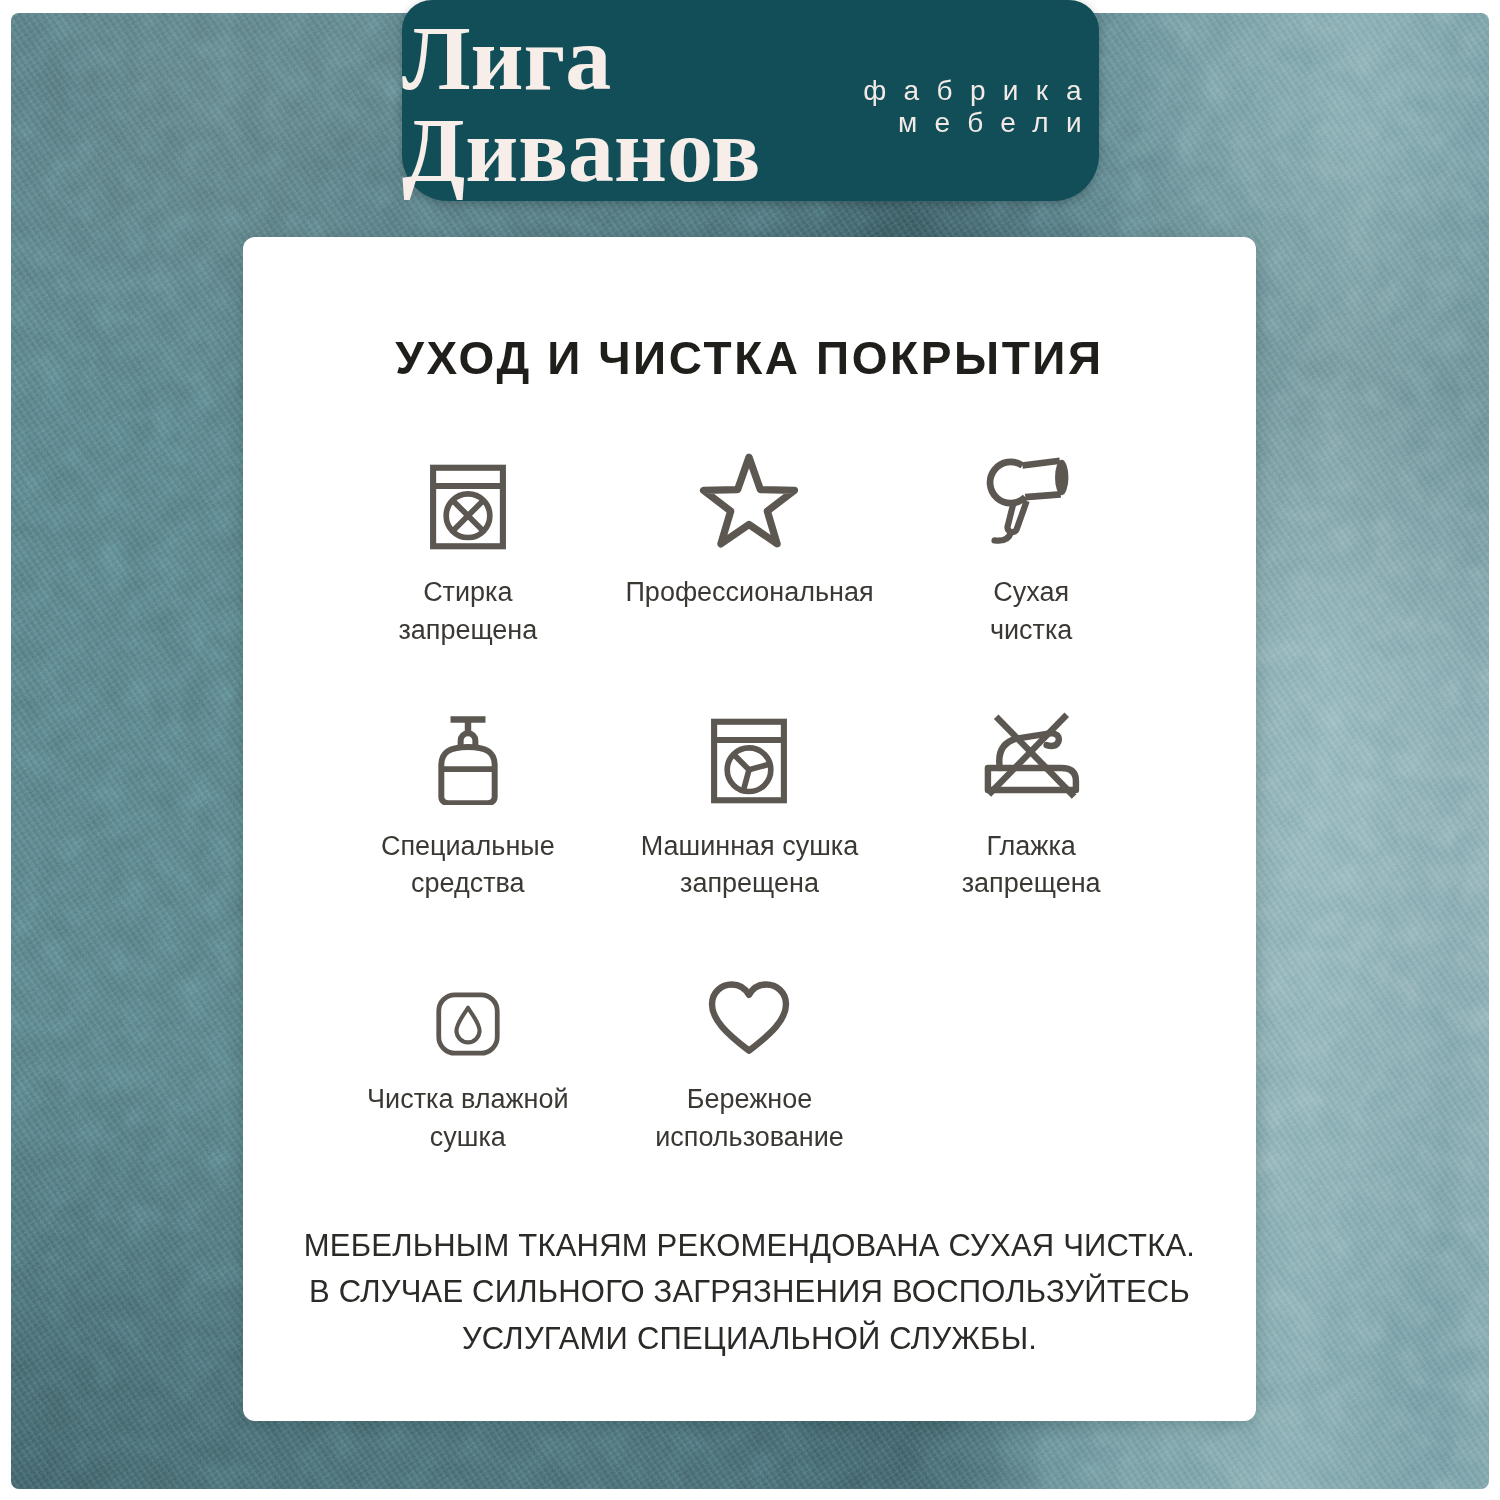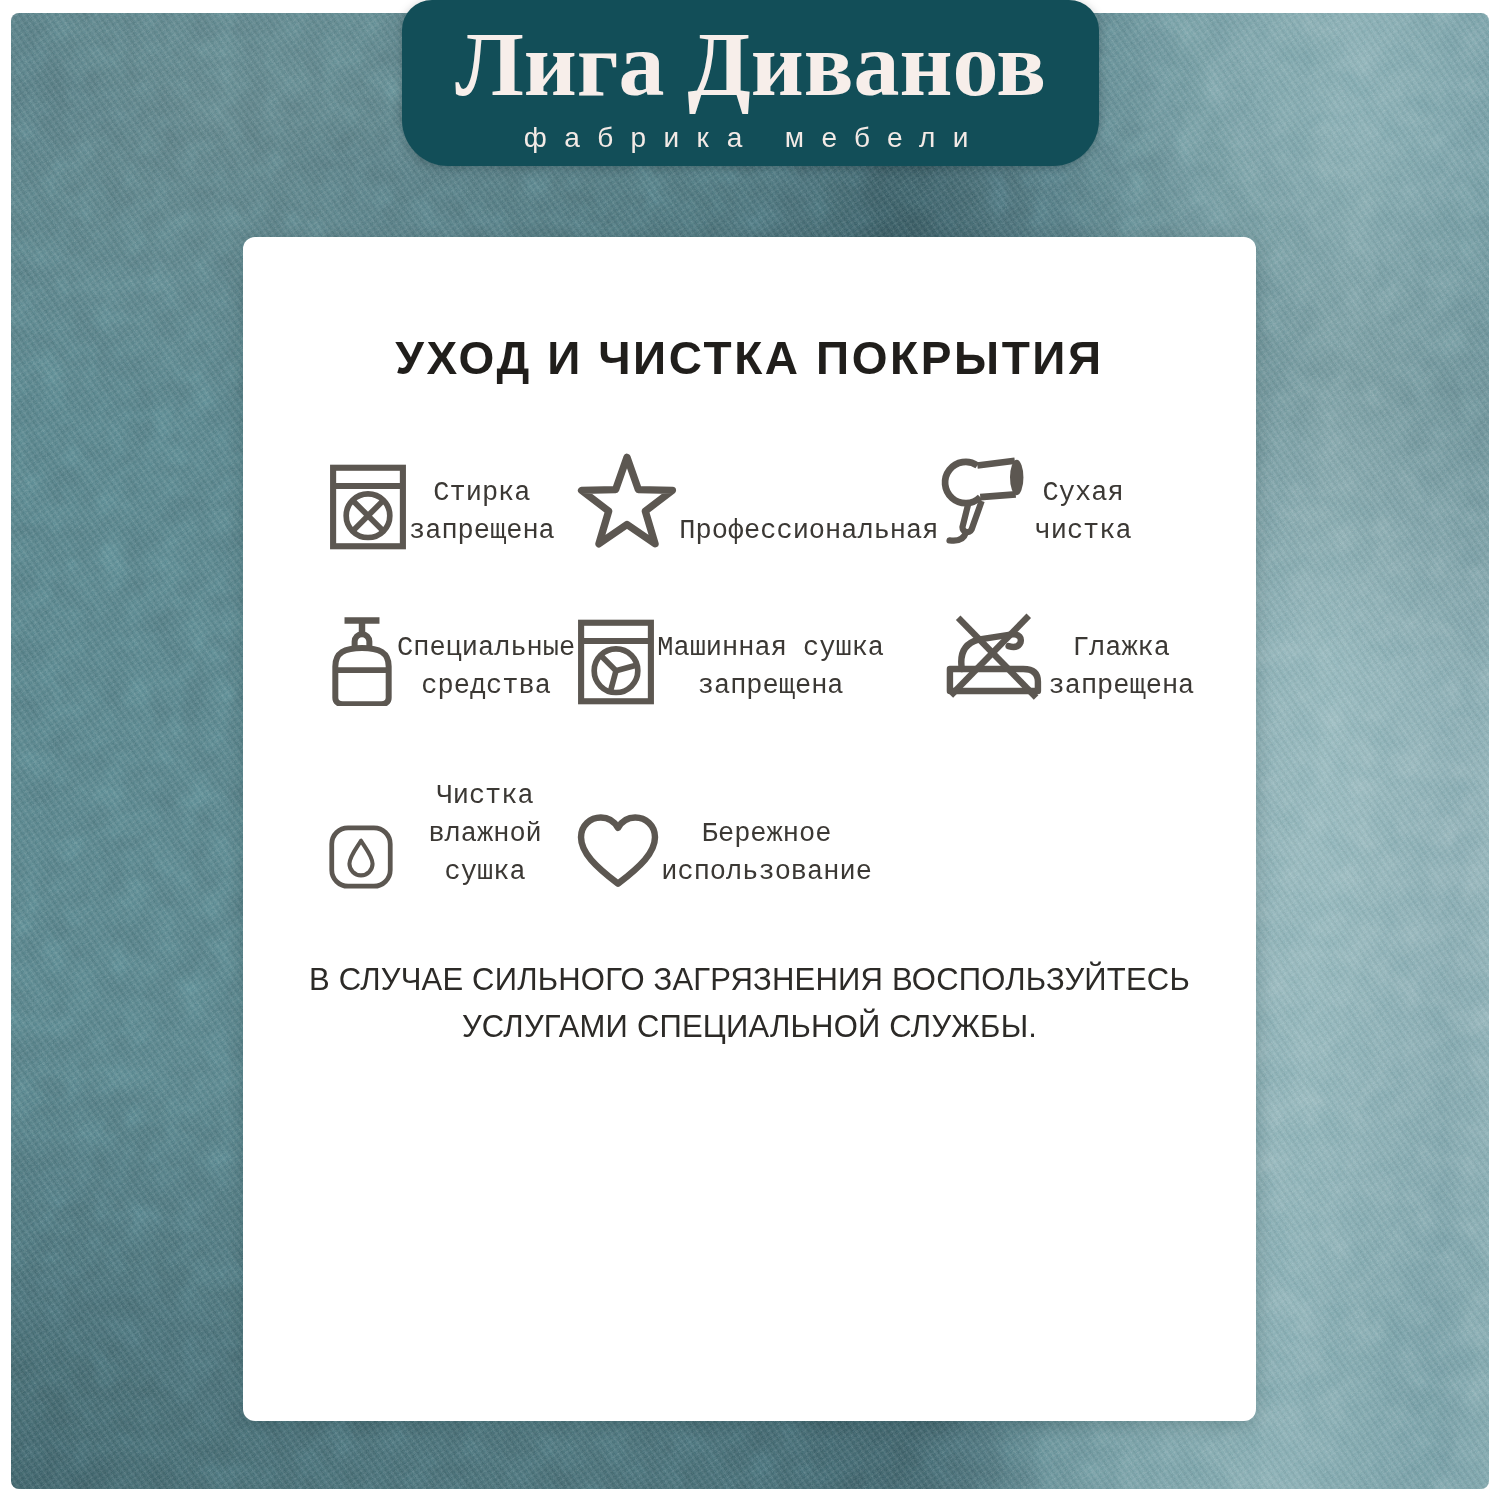--- a/index.html
+++ b/index.html
@@ -20,36 +20,36 @@
       linear-gradient(12deg, rgba(0,0,0,0) 62%, rgba(10,32,38,0.16) 78%, rgba(0,0,0,0) 92%);}
   .fabric .weave{position:absolute;inset:0;opacity:.8;
     background:
       repeating-linear-gradient(56deg, rgba(255,255,255,0.055) 0 1.5px, rgba(0,0,0,0.05) 3px 4.5px, rgba(0,0,0,0) 4.5px 6px),
       repeating-linear-gradient(-34deg, rgba(255,255,255,0.05) 0 2px, rgba(0,0,0,0) 2px 5px);}
   svg.noise{position:absolute;inset:0;width:100%;height:100%;}
   svg.noise-mottle{mix-blend-mode:overlay;opacity:.26;}
   svg.noise-grain{mix-blend-mode:soft-light;opacity:.55;}
 
   
-  .badge{position:absolute;left:402px;top:0;width:697px;height:166px;background:#124e58;
-         border-radius:30px 30px 46px 46px;z-index:3;display:flex;flex-direction:column;
+  .badge{position:absolute;left:402px;top:0;width:697px;height:201px;background:#124e58;
+         border-radius:30px 30px 46px 46px;z-index:3;display:flex;flex-direction:row;
          align-items:center;justify-content:center;box-shadow:0 2px 10px rgba(0,20,25,0.25);}
   .brand-name{font-family:"Liberation Serif",serif;font-weight:700;font-size:92px;line-height:1;
               color:#f7eeea;margin-top:6px;}
   .brand-tagline{margin-top:12px;font-size:28px;font-weight:400;color:#f3eae6;
                  letter-spacing:0.62em;text-indent:0.31em;text-align:right;}
 
   
   .card{position:absolute;left:243px;top:237px;width:1013px;height:1184px;background:#ffffff;
         border-radius:12px;z-index:2;box-shadow:0 4px 18px rgba(0,25,30,0.18);}
   .card-title{margin-top:94px;text-align:center;font-size:46px;font-weight:700;
               letter-spacing:2.6px;color:#201e1b;}
 
   .care-grid{margin:60px 84px 0;display:grid;grid-template-columns:repeat(3,1fr);row-gap:49px;}
-  .care-cell{display:flex;flex-direction:row;align-items:flex-end;font-family:Liberation Mono, monospace;}
+  .care-cell{display:flex;flex-direction:column;align-items:center;}
   .icon-box{height:106px;display:flex;align-items:flex-end;justify-content:center;}
   .icon-box svg{display:block;}
   .care-label{margin-top:23px;text-align:center;font-size:27px;line-height:1.4;color:#3b3834;}
 
   .footer-note{margin-top:66px;padding:0 40px;text-align:center;font-size:31px;line-height:1.5;
                color:#2c2a27;letter-spacing:0.2px;}
 </style>
 </head>
 <body>
 
@@ -198,18 +198,19 @@
         </div>
         <div class="care-label">
           <div>Бережное</div>
           <div>использование</div>
         </div>
       </div>
 
     </div>
 
     <div class="footer-note">
+      <div>МЕБЕЛЬНЫМ ТКАНЯМ РЕКОМЕНДОВАНА СУХАЯ ЧИСТКА.</div>
       <div>В СЛУЧАЕ СИЛЬНОГО ЗАГРЯЗНЕНИЯ ВОСПОЛЬЗУЙТЕСЬ</div>
       <div>УСЛУГАМИ СПЕЦИАЛЬНОЙ СЛУЖБЫ.</div>
     </div>
   </div>
 
 </div>
 
 </body></html>

